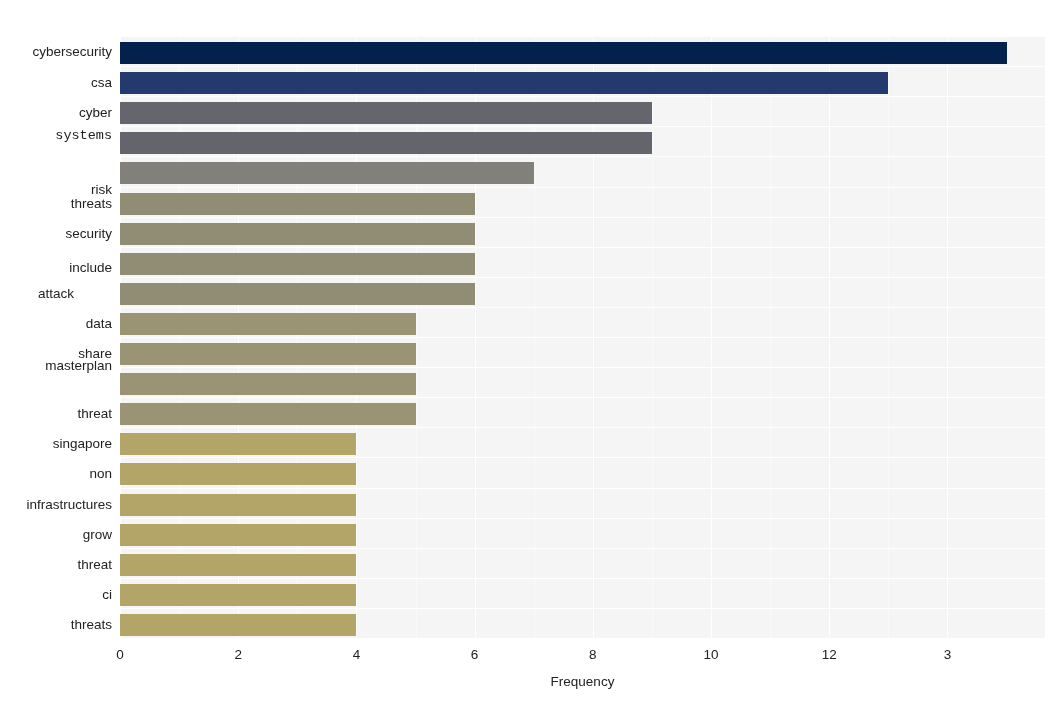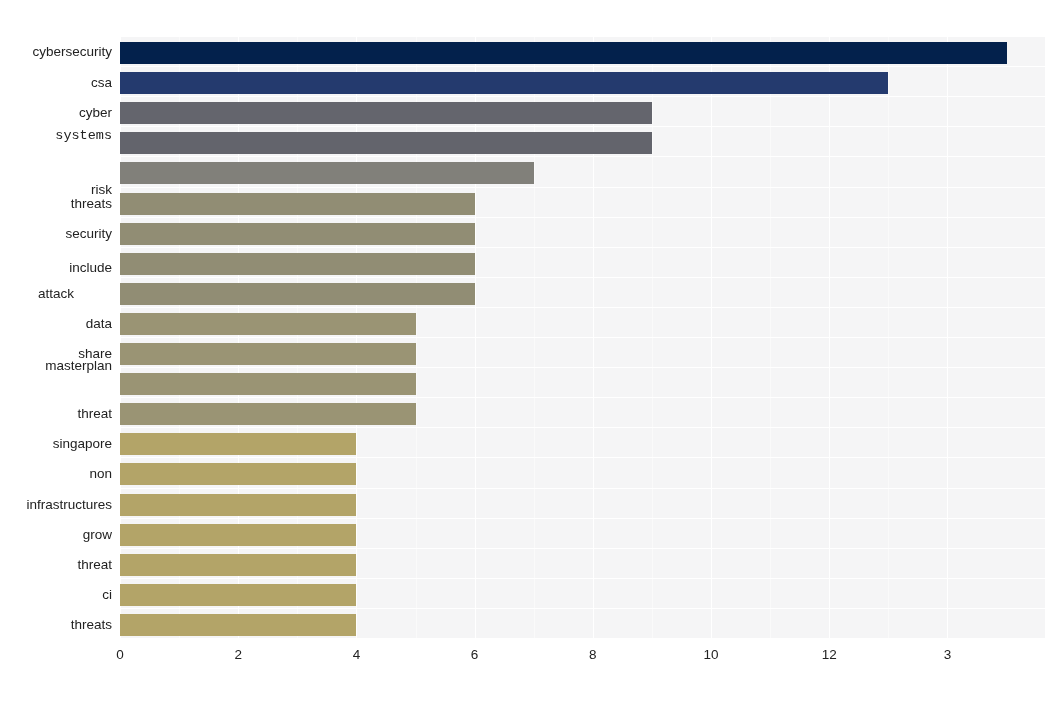--- a/index.html
+++ b/index.html
@@ -198,14 +198,15 @@
       <div class="xtick-label" style="left: 120px;">0</div>
       <div class="xtick-label" style="left: 238.211px;">2</div>
       <div class="xtick-label" style="left: 356.422px;">4</div>
       <div class="xtick-label" style="left: 474.633px;">6</div>
       <div class="xtick-label" style="left: 592.843px;">8</div>
       <div class="xtick-label" style="left: 711.054px;">10</div>
       <div class="xtick-label" style="left: 829.265px;">12</div>
       <div class="xtick-label" style="left: 947.476px;">3</div>
     </div>
 
+  <div id="x-axis-title">Frequency</div>
 
 </div>
 
 </body></html>

